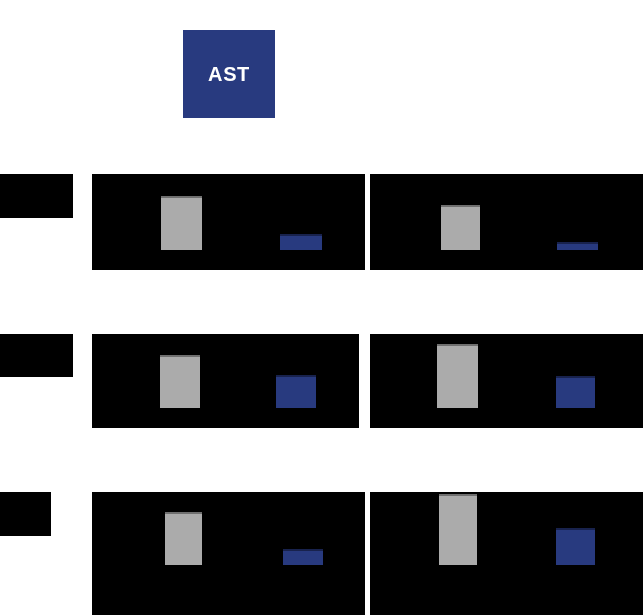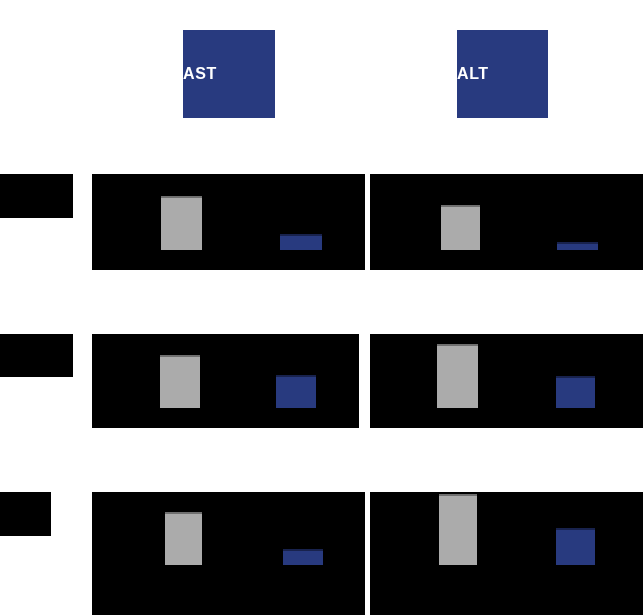--- a/index.html
+++ b/index.html
@@ -24,24 +24,25 @@
     width: 643px;
     height: 615px;
     background: #ffffff;
   }
 
   
   .col-header {
     position: absolute;
     display: flex;
     align-items: center;
+    justify-content: center;
     background: #283a7f;
     color: #ffffff;
     font-weight: bold;
-    font-size: 16px;
+    font-size: 20px;
     letter-spacing: 0.6px;
     line-height: 1;
     user-select: none;
   }
 
   
   .row-label {
     position: absolute;
     background: #000000;
   }
@@ -69,23 +70,20 @@
 </style>
 </head>
 <body>
 
 <div id="stage">
 
   <div class="col-header" id="header-0" style="left: 183px; top: 30px; width: 92px; height: 88px; background: rgb(40, 58, 127); color: rgb(255, 255, 255);">
     <span>AST</span>
   </div>
 
-  <div class="col-header" id="header-1" style="left: 457px; top: 30px; width: 91px; height: 88px; background: rgb(40, 58, 127); color: rgb(255, 255, 255);">
-    <span>ALT</span>
-  </div>
 
   <div class="row-label" id="rowlabel-0" style="left: 0px; top: 174px; width: 73px; height: 44px; background: rgb(0, 0, 0);"></div>
   <div class="row-label" id="rowlabel-1" style="left: 0px; top: 334px; width: 73px; height: 43px; background: rgb(0, 0, 0);"></div>
   <div class="row-label" id="rowlabel-2" style="left: 0px; top: 492px; width: 51px; height: 44px; background: rgb(0, 0, 0);"></div>
 
   <div id="panels">
       <div class="panel" style="left: 92px; top: 174px; width: 273px; height: 96px; background: rgb(0, 0, 0);">
         <div class="bar bar-gray" style="left: 69px; width: 41px; height: 54px; bottom: 20px; background: rgb(171, 171, 171);"></div>
         <div class="bar bar-blue" style="left: 188px; width: 42px; height: 16px; bottom: 20px; background: rgb(40, 58, 127);"></div>
       </div>

